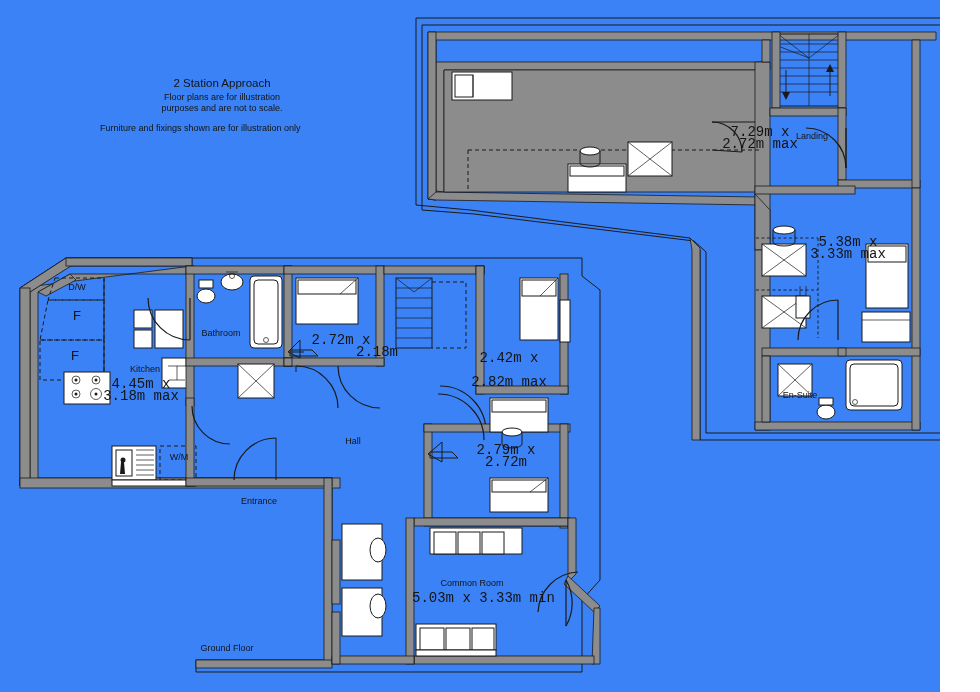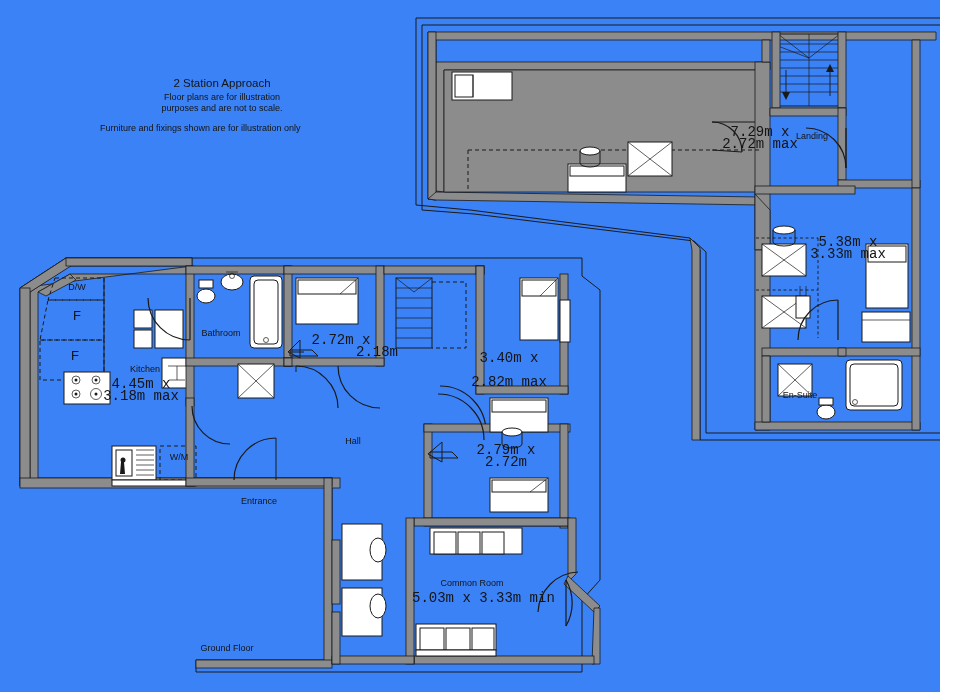--- a/index.html
+++ b/index.html
@@ -467,21 +467,21 @@
   <div class="lbl lbl-dim" style="left:102px; top:388px; width:78px;">3.18m max</div>
 
   <div class="lbl lbl-appl" style="left:58px; top:282px; width:38px;">D/W</div>
   <div class="lbl lbl-appl-big" style="left:58px; top:308px; width:38px;">F</div>
   <div class="lbl lbl-appl-big" style="left:56px; top:348px; width:38px;">F</div>
   <div class="lbl lbl-appl" style="left:160px; top:452px; width:38px;">W/M</div>
 
   <div class="lbl lbl-dim" style="left:300px; top:332px; width:82px;">2.72m x</div>
   <div class="lbl lbl-dim" style="left:300px; top:344px; width:82px;padding-left:36px;">2.18m</div>
 
-  <div class="lbl lbl-dim" style="left:464px; top:350px; width:90px;">3.40m x</div>
+  <div class="lbl lbl-dim" style="left:464px; top:350px; width:90px;">2.42m x</div>
   <div class="lbl lbl-dim" style="left:464px; top:362px; width:90px;margin-top:12px;">2.82m max</div>
 
   <div class="lbl lbl-dim" style="left:466px; top:442px; width:80px;">2.79m x</div>
   <div class="lbl lbl-dim" style="left:466px; top:454px; width:80px;">2.72m</div>
 
   <div class="lbl lbl-room" style="left:328px; top:436px; width:50px;">Hall</div>
 
   <div class="lbl lbl-room" style="left:222px; top:496px; width:74px;">Entrance</div>
 
   <div class="lbl lbl-room" style="left:418px; top:578px; width:108px;">Common Room</div>

